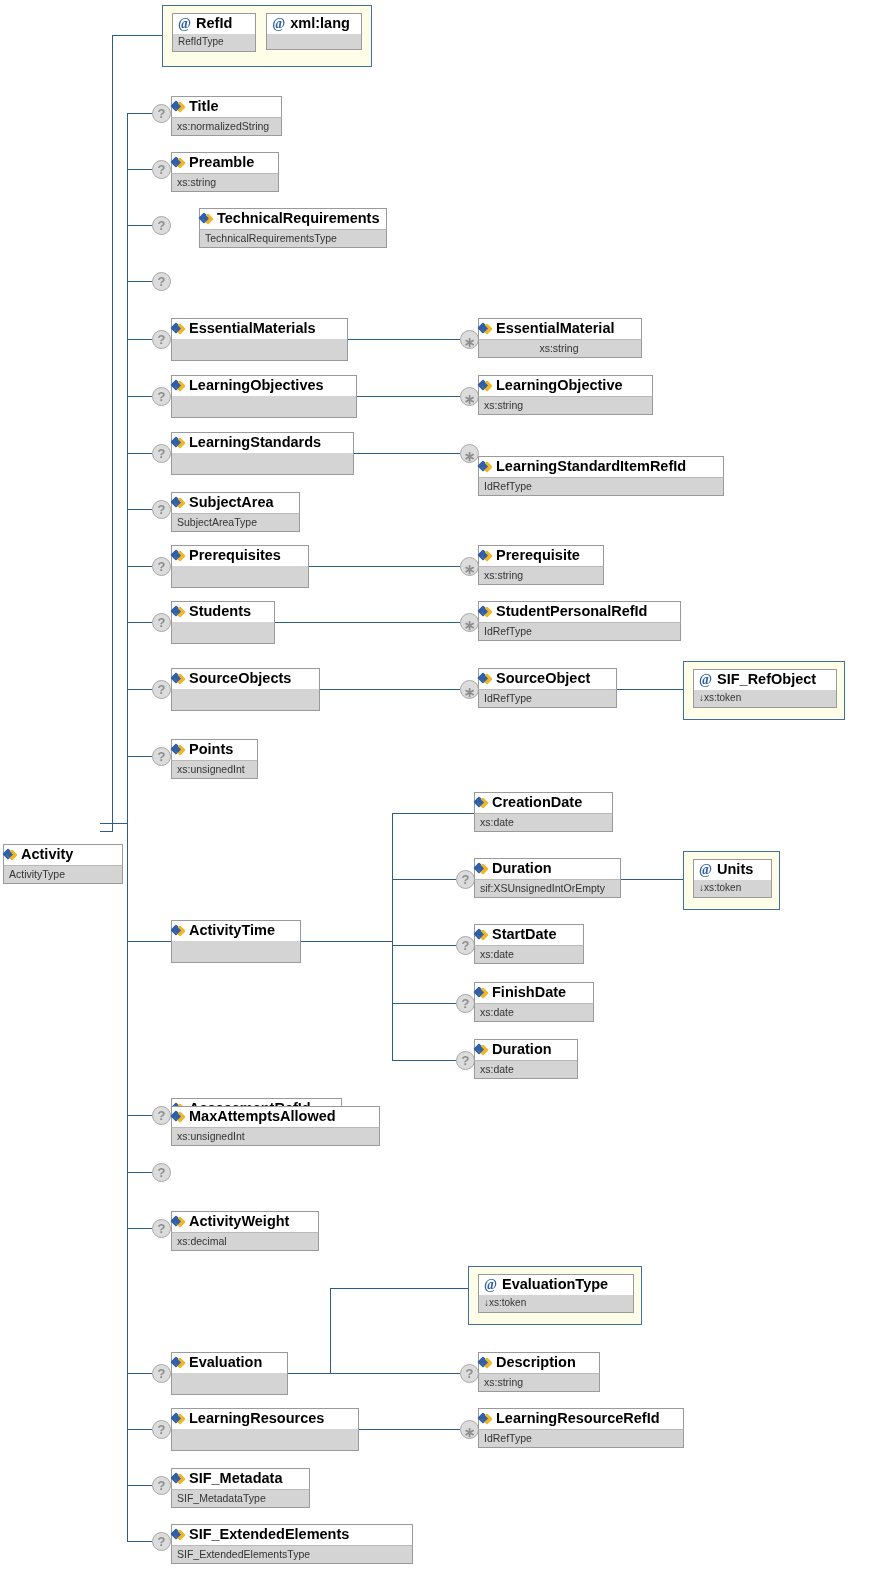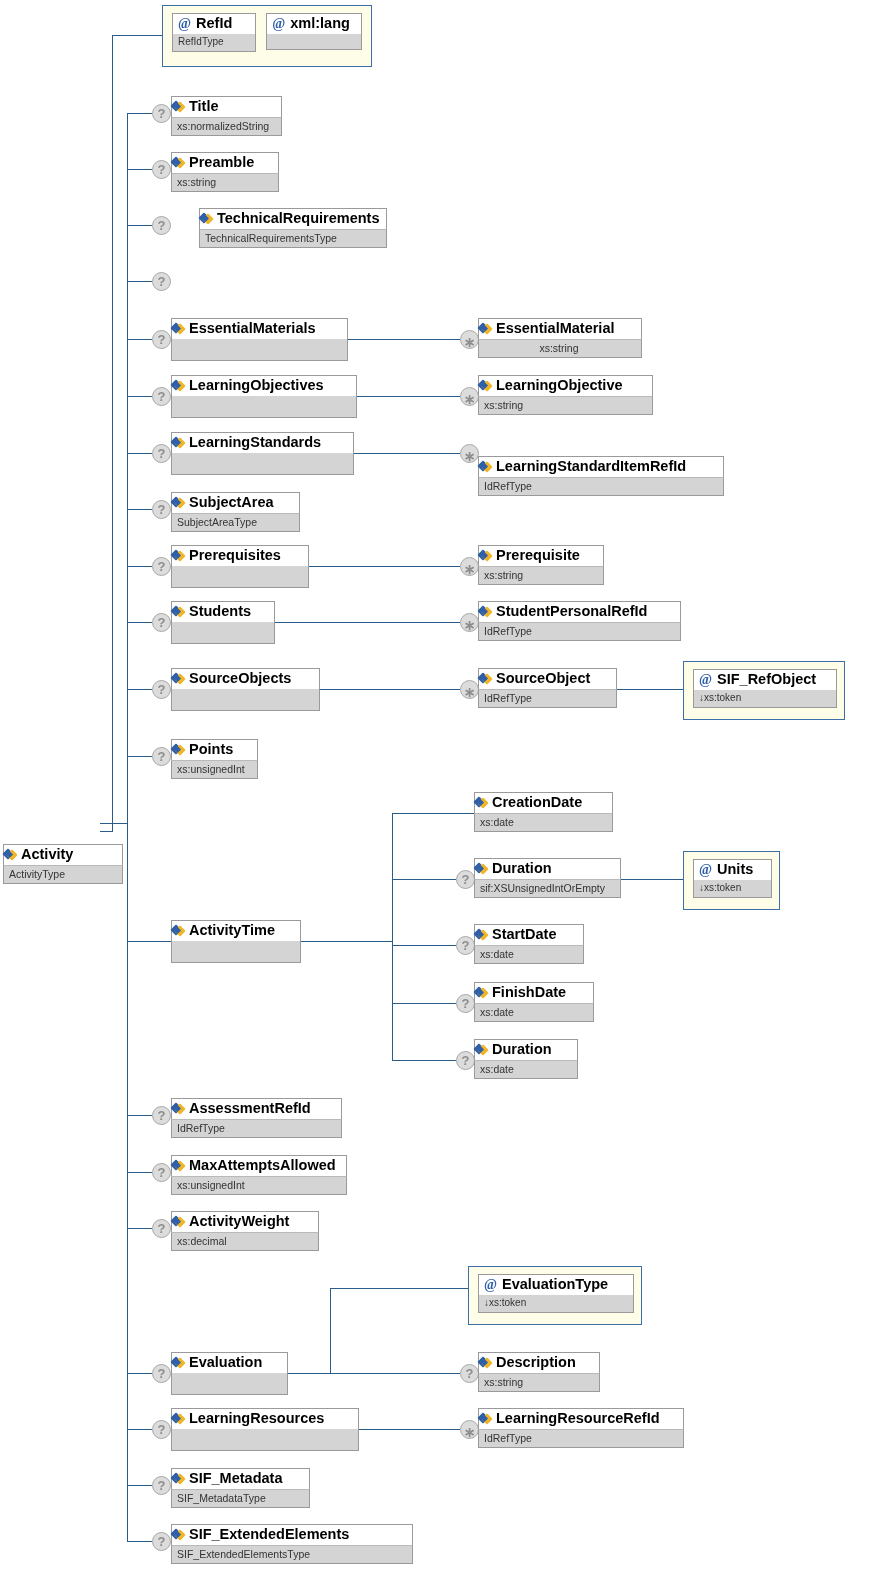--- a/index.html
+++ b/index.html
@@ -386,21 +386,21 @@
           <i class="d1"></i>
           <i class="d2"></i>
           <i class="d3"></i>
         </span>
       <span>AssessmentRefId</span>
     </div>
     <div class="ty">IdRefType</div>
   </div>
 
   <div class="mark" style="left:152px;top:1163px;">?</div>
-  <div class="node typeborder" style="left:171px;top:1155px;width:176px;border-radius:9px;">
+  <div class="node typeborder" style="left:171px;top:1106px;width:209px;border-radius:9px;">
     <div class="nm">
       <span class="eicon">
           <i class="d1"></i>
           <i class="d2"></i>
           <i class="d3"></i>
         </span>
       <span>MaxAttemptsAllowed</span>
     </div>
     <div class="ty">xs:unsignedInt</div>
   </div>

